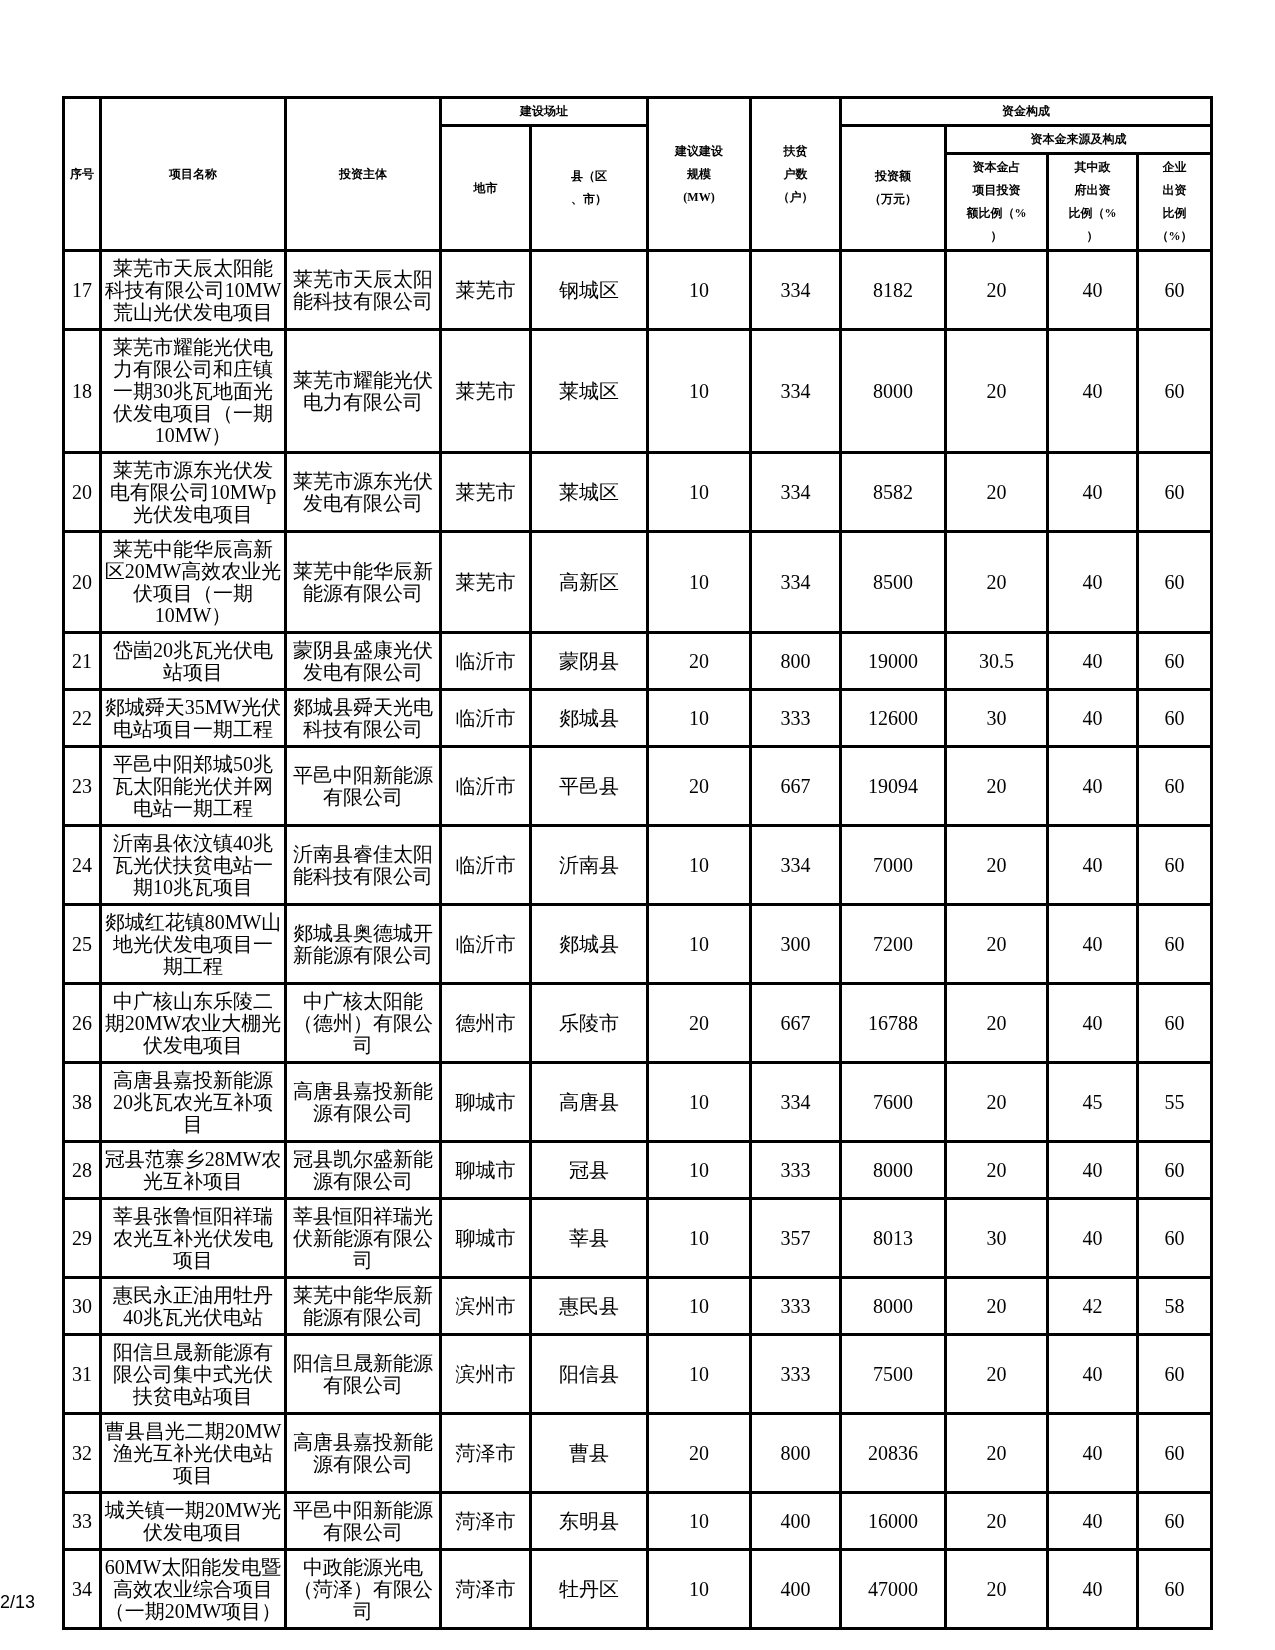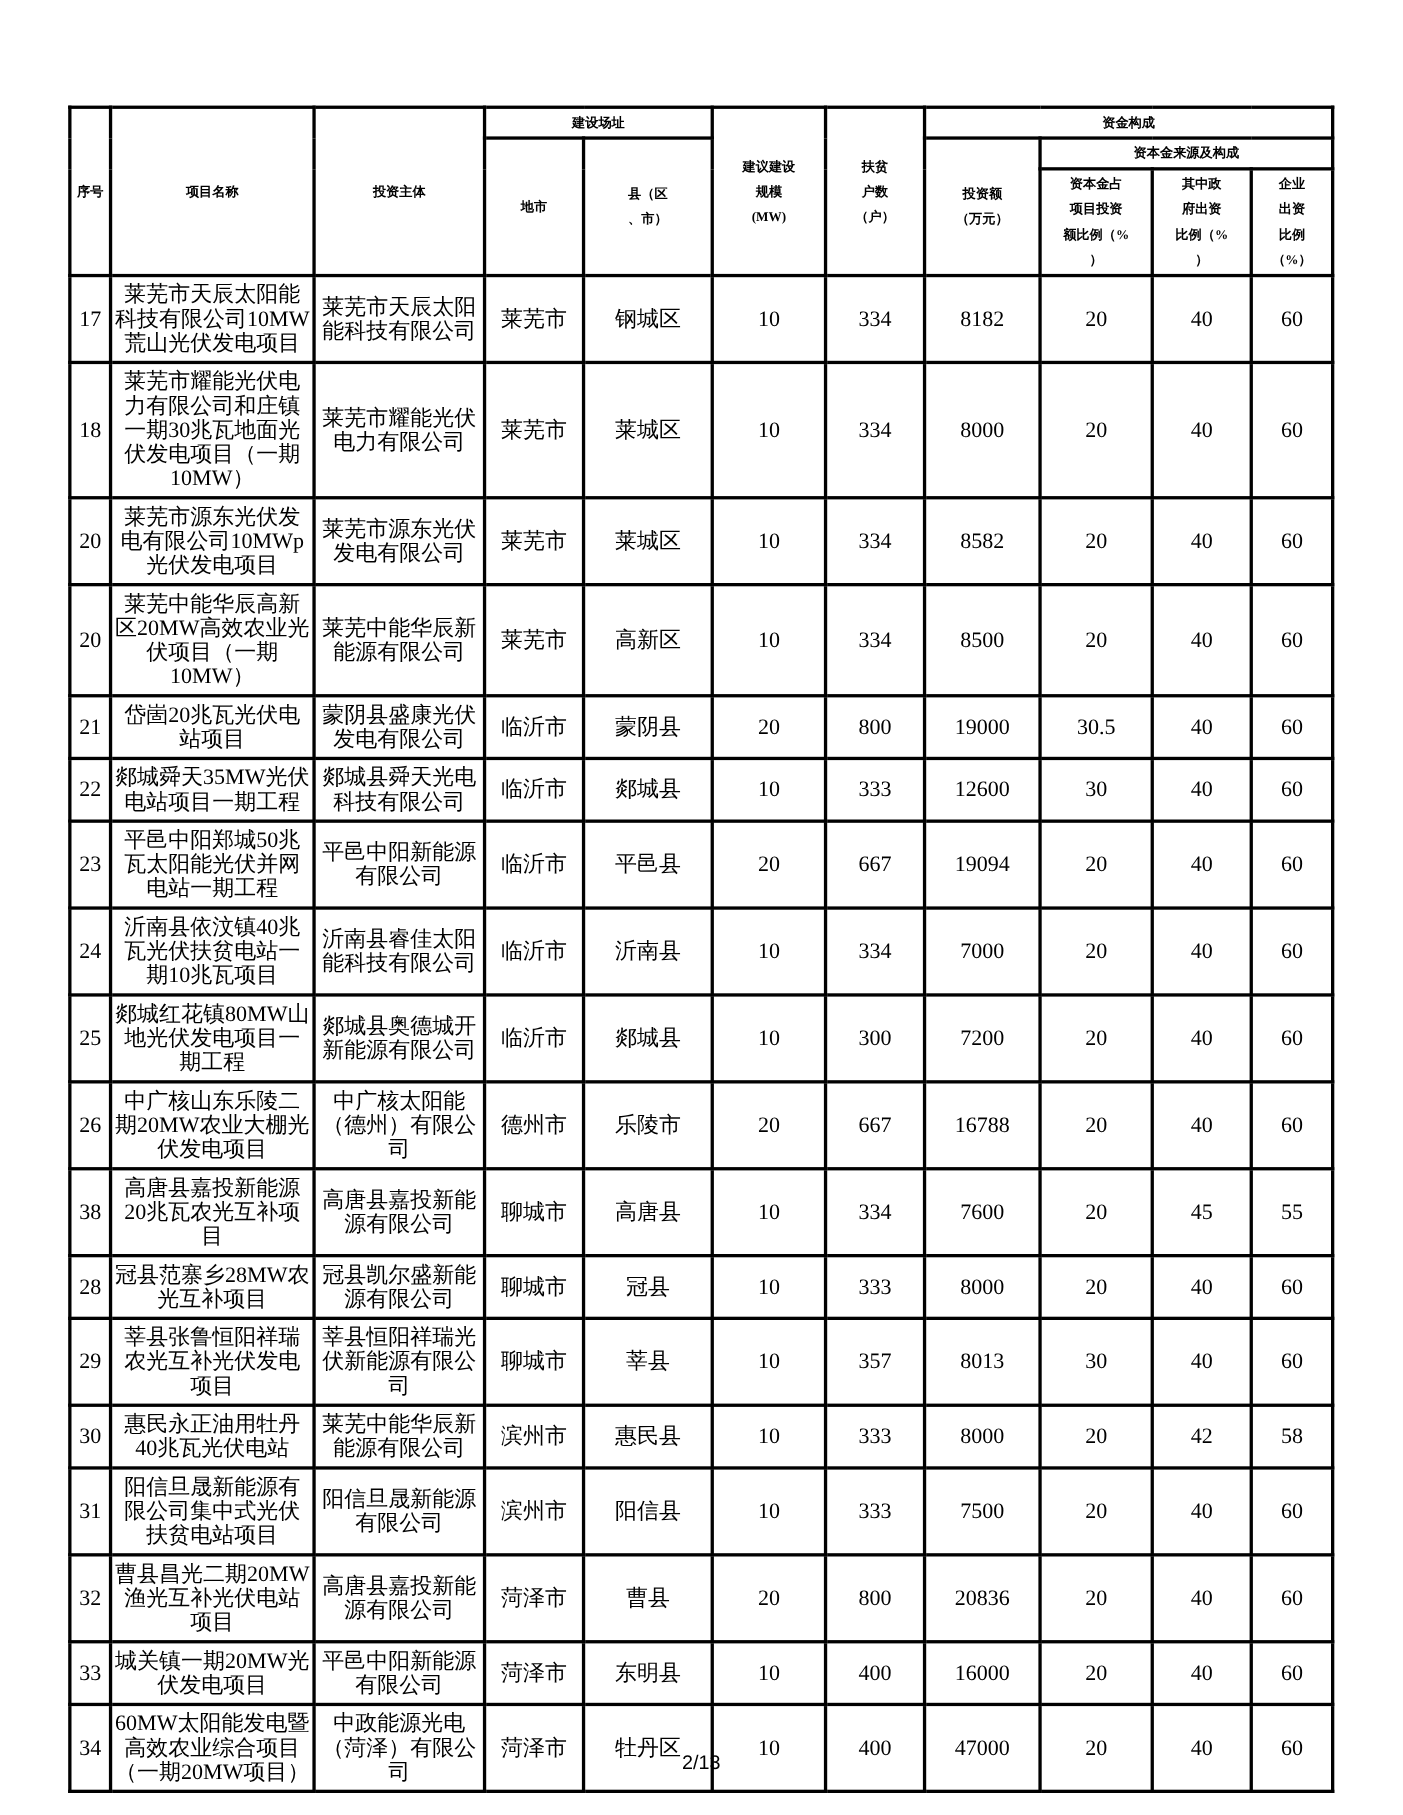--- a/index.html
+++ b/index.html
@@ -55,21 +55,21 @@
   col.c-households { width: 90px; }
   col.c-invest     { width: 105px; }
   col.c-capital    { width: 102px; }
   col.c-gov        { width: 90px; }
   col.c-ent        { width: 74px; }
   .footer {
     position: absolute;
     left: 0;
     top: 1592px;
     width: 100%;
-    text-align: center;
+    text-align: left;
     font-family: "Liberation Sans", "DejaVu Sans", sans-serif;
     font-size: 18px;
     color: #000000;
   }
 </style>
 </head>
 <body>
 
 <div class="page">
   <table class="grid">

